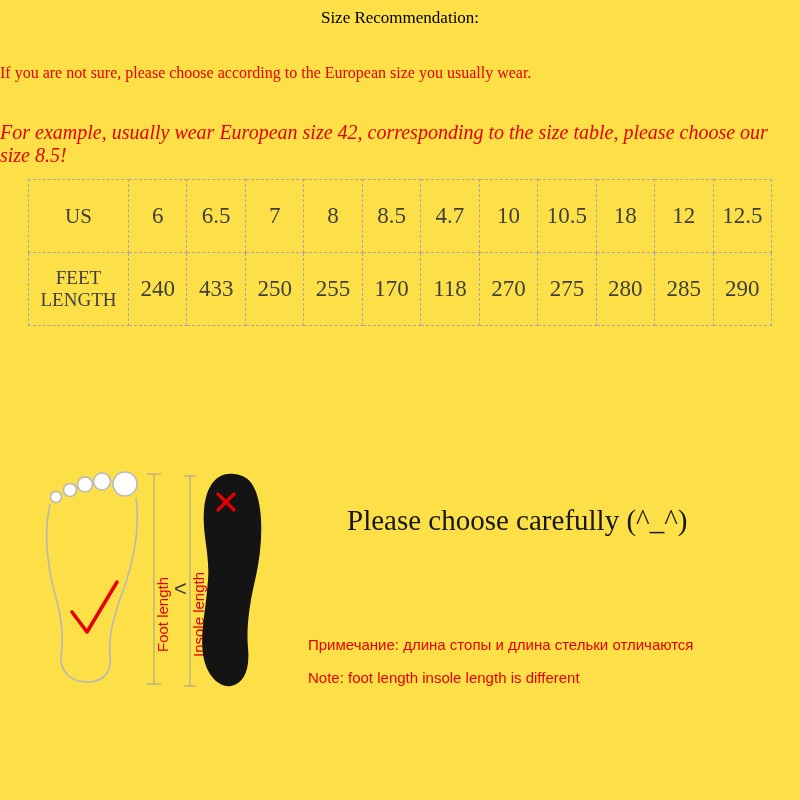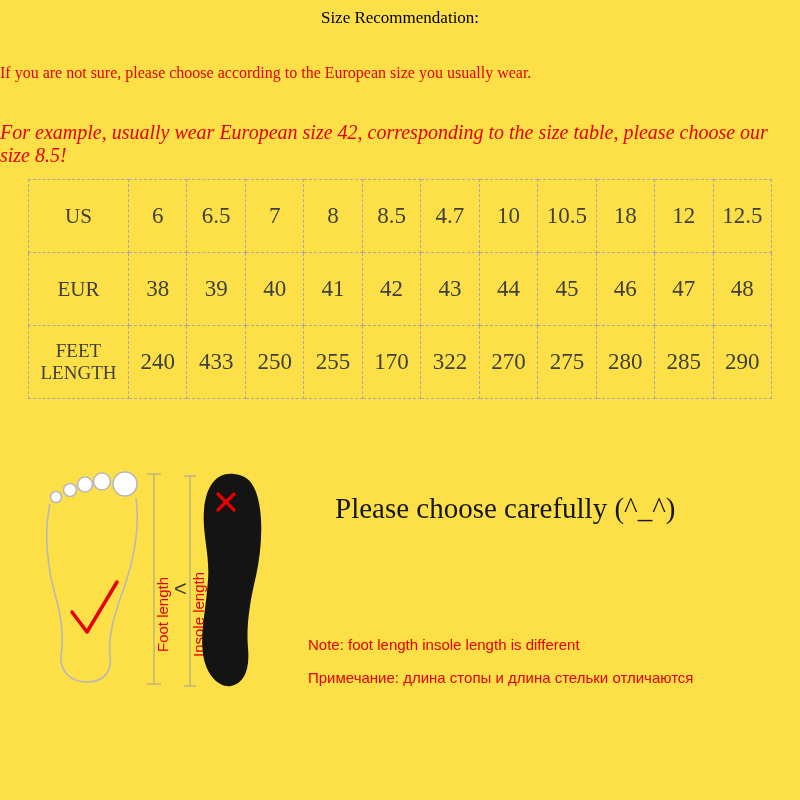--- a/index.html
+++ b/index.html
@@ -28,21 +28,21 @@
     border:1px dashed #a8a8a8;
     text-align:center; vertical-align:middle;
     height:73px; font-size:23px; padding:0 2px;
   }
   table.size-table td.row-label { width:100px; font-size:21px; }
   table.size-table td.row-label-small { font-size:19px; line-height:1.15; }
 
   .diagram-svg { position:absolute; left:38px; top:462px; }
 
   .caption {
-    position:absolute; left:335px; top:492px; margin:0;
+    position:absolute; left:335px; top:492px; margin:12px;
     font-size:29px; font-weight:normal; color:#161616; white-space:nowrap;
   }
   .notes {
     position:absolute; left:308px; top:628px;
     font-family:"Liberation Sans", sans-serif;
     font-size:15px; line-height:33px; color:#e60000; white-space:nowrap;
   }
 </style>
 </head>
 <body>
@@ -63,41 +63,27 @@
       <td>8</td>
       <td>8.5</td>
       <td>4.7</td>
       <td>10</td>
       <td>10.5</td>
       <td>18</td>
       <td>12</td>
       <td>12.5</td>
     </tr>
     <tr>
-      <td class="row-label">EUR</td>
-      <td>38</td>
-      <td>39</td>
-      <td>40</td>
-      <td>41</td>
-      <td>42</td>
-      <td>43</td>
-      <td>44</td>
-      <td>45</td>
-      <td>46</td>
-      <td>47</td>
-      <td>48</td>
-    </tr>
-    <tr>
       <td class="row-label row-label-small">FEET LENGTH</td>
       <td>240</td>
       <td>433</td>
       <td>250</td>
       <td>255</td>
       <td>170</td>
-      <td>322</td>
+      <td>118</td>
       <td>270</td>
       <td>275</td>
       <td>280</td>
       <td>285</td>
       <td>290</td>
     </tr>
   </tbody>
     </table>
 
   <svg class="diagram-svg" width="235" height="242" viewBox="0 0 235 242">
@@ -133,17 +119,17 @@
 
     <g stroke="#e60000" stroke-width="3.2" stroke-linecap="round">
       <line x1="180" y1="32" x2="196" y2="48"></line>
       <line x1="196" y1="32" x2="180" y2="48"></line>
     </g>
   </svg>
 
   <p class="caption">Please choose carefully (^_^)</p>
 
   <div class="notes">
+    <div>Примечание: длина стопы и длина стельки отличаются</div>
     <div>Note: foot length  insole length is different</div>
-    <div>Примечание: длина стопы и длина стельки отличаются</div>
   </div>
 
 </div>
 
 </body></html>

